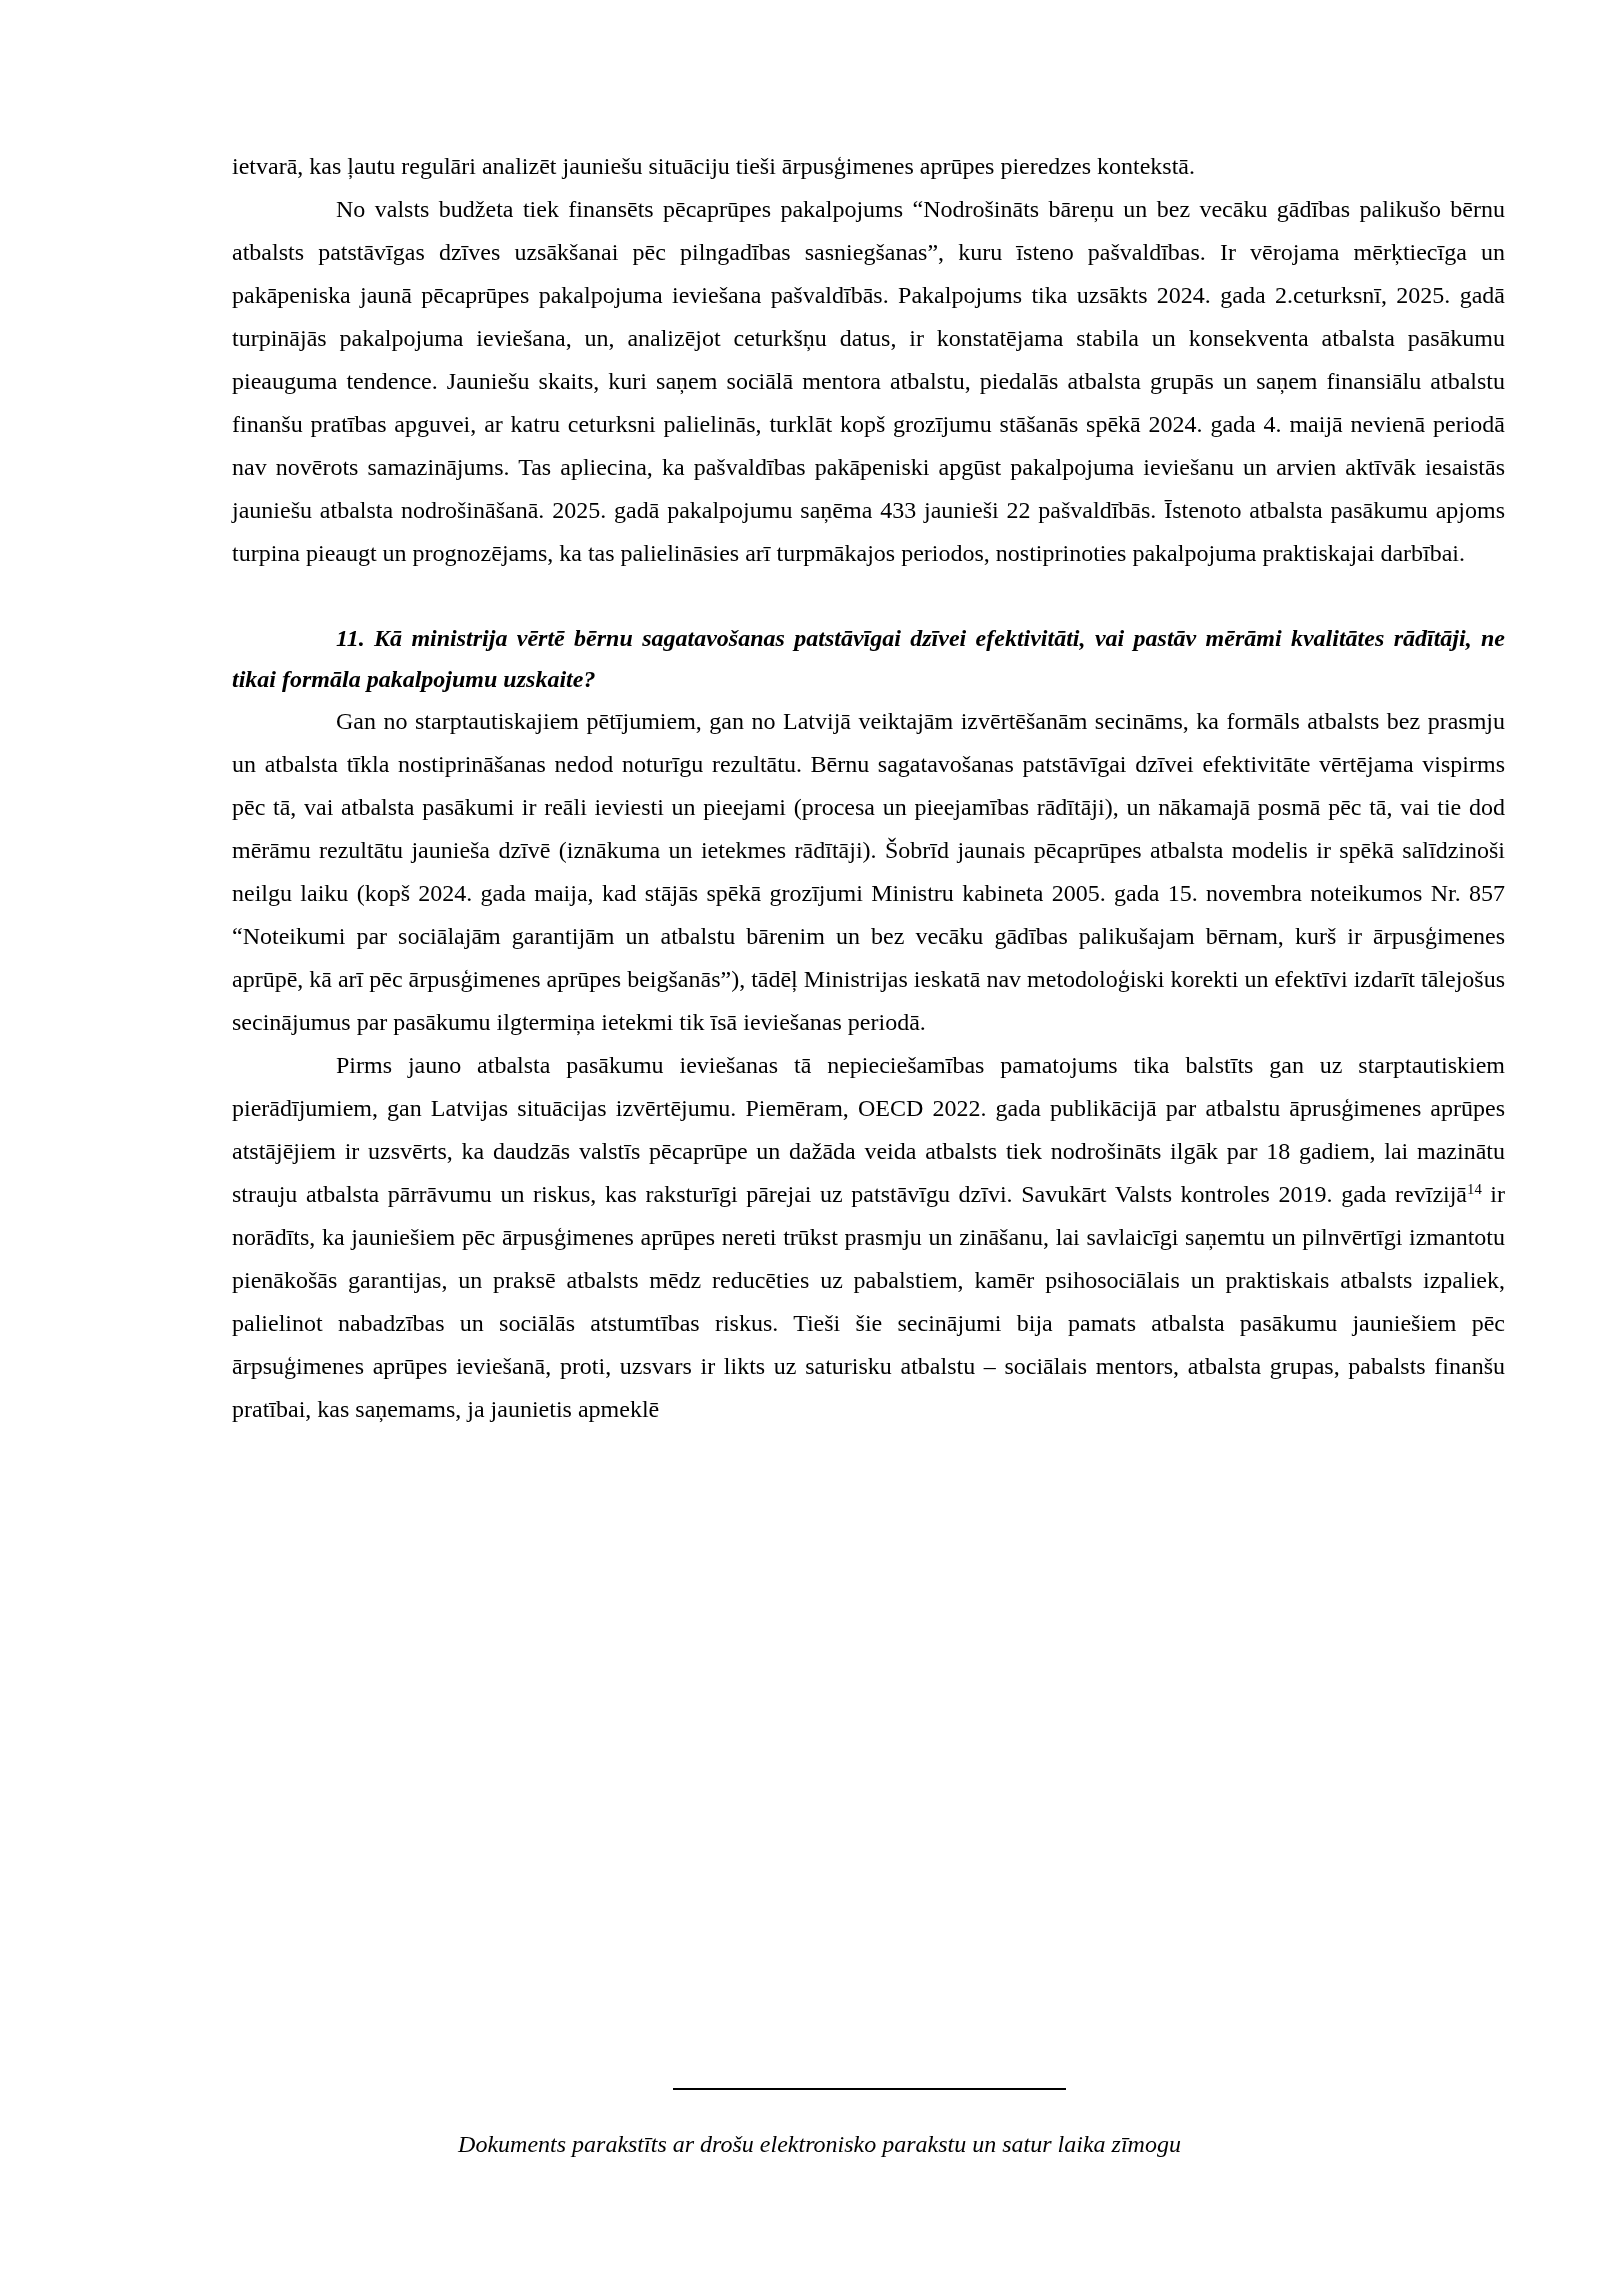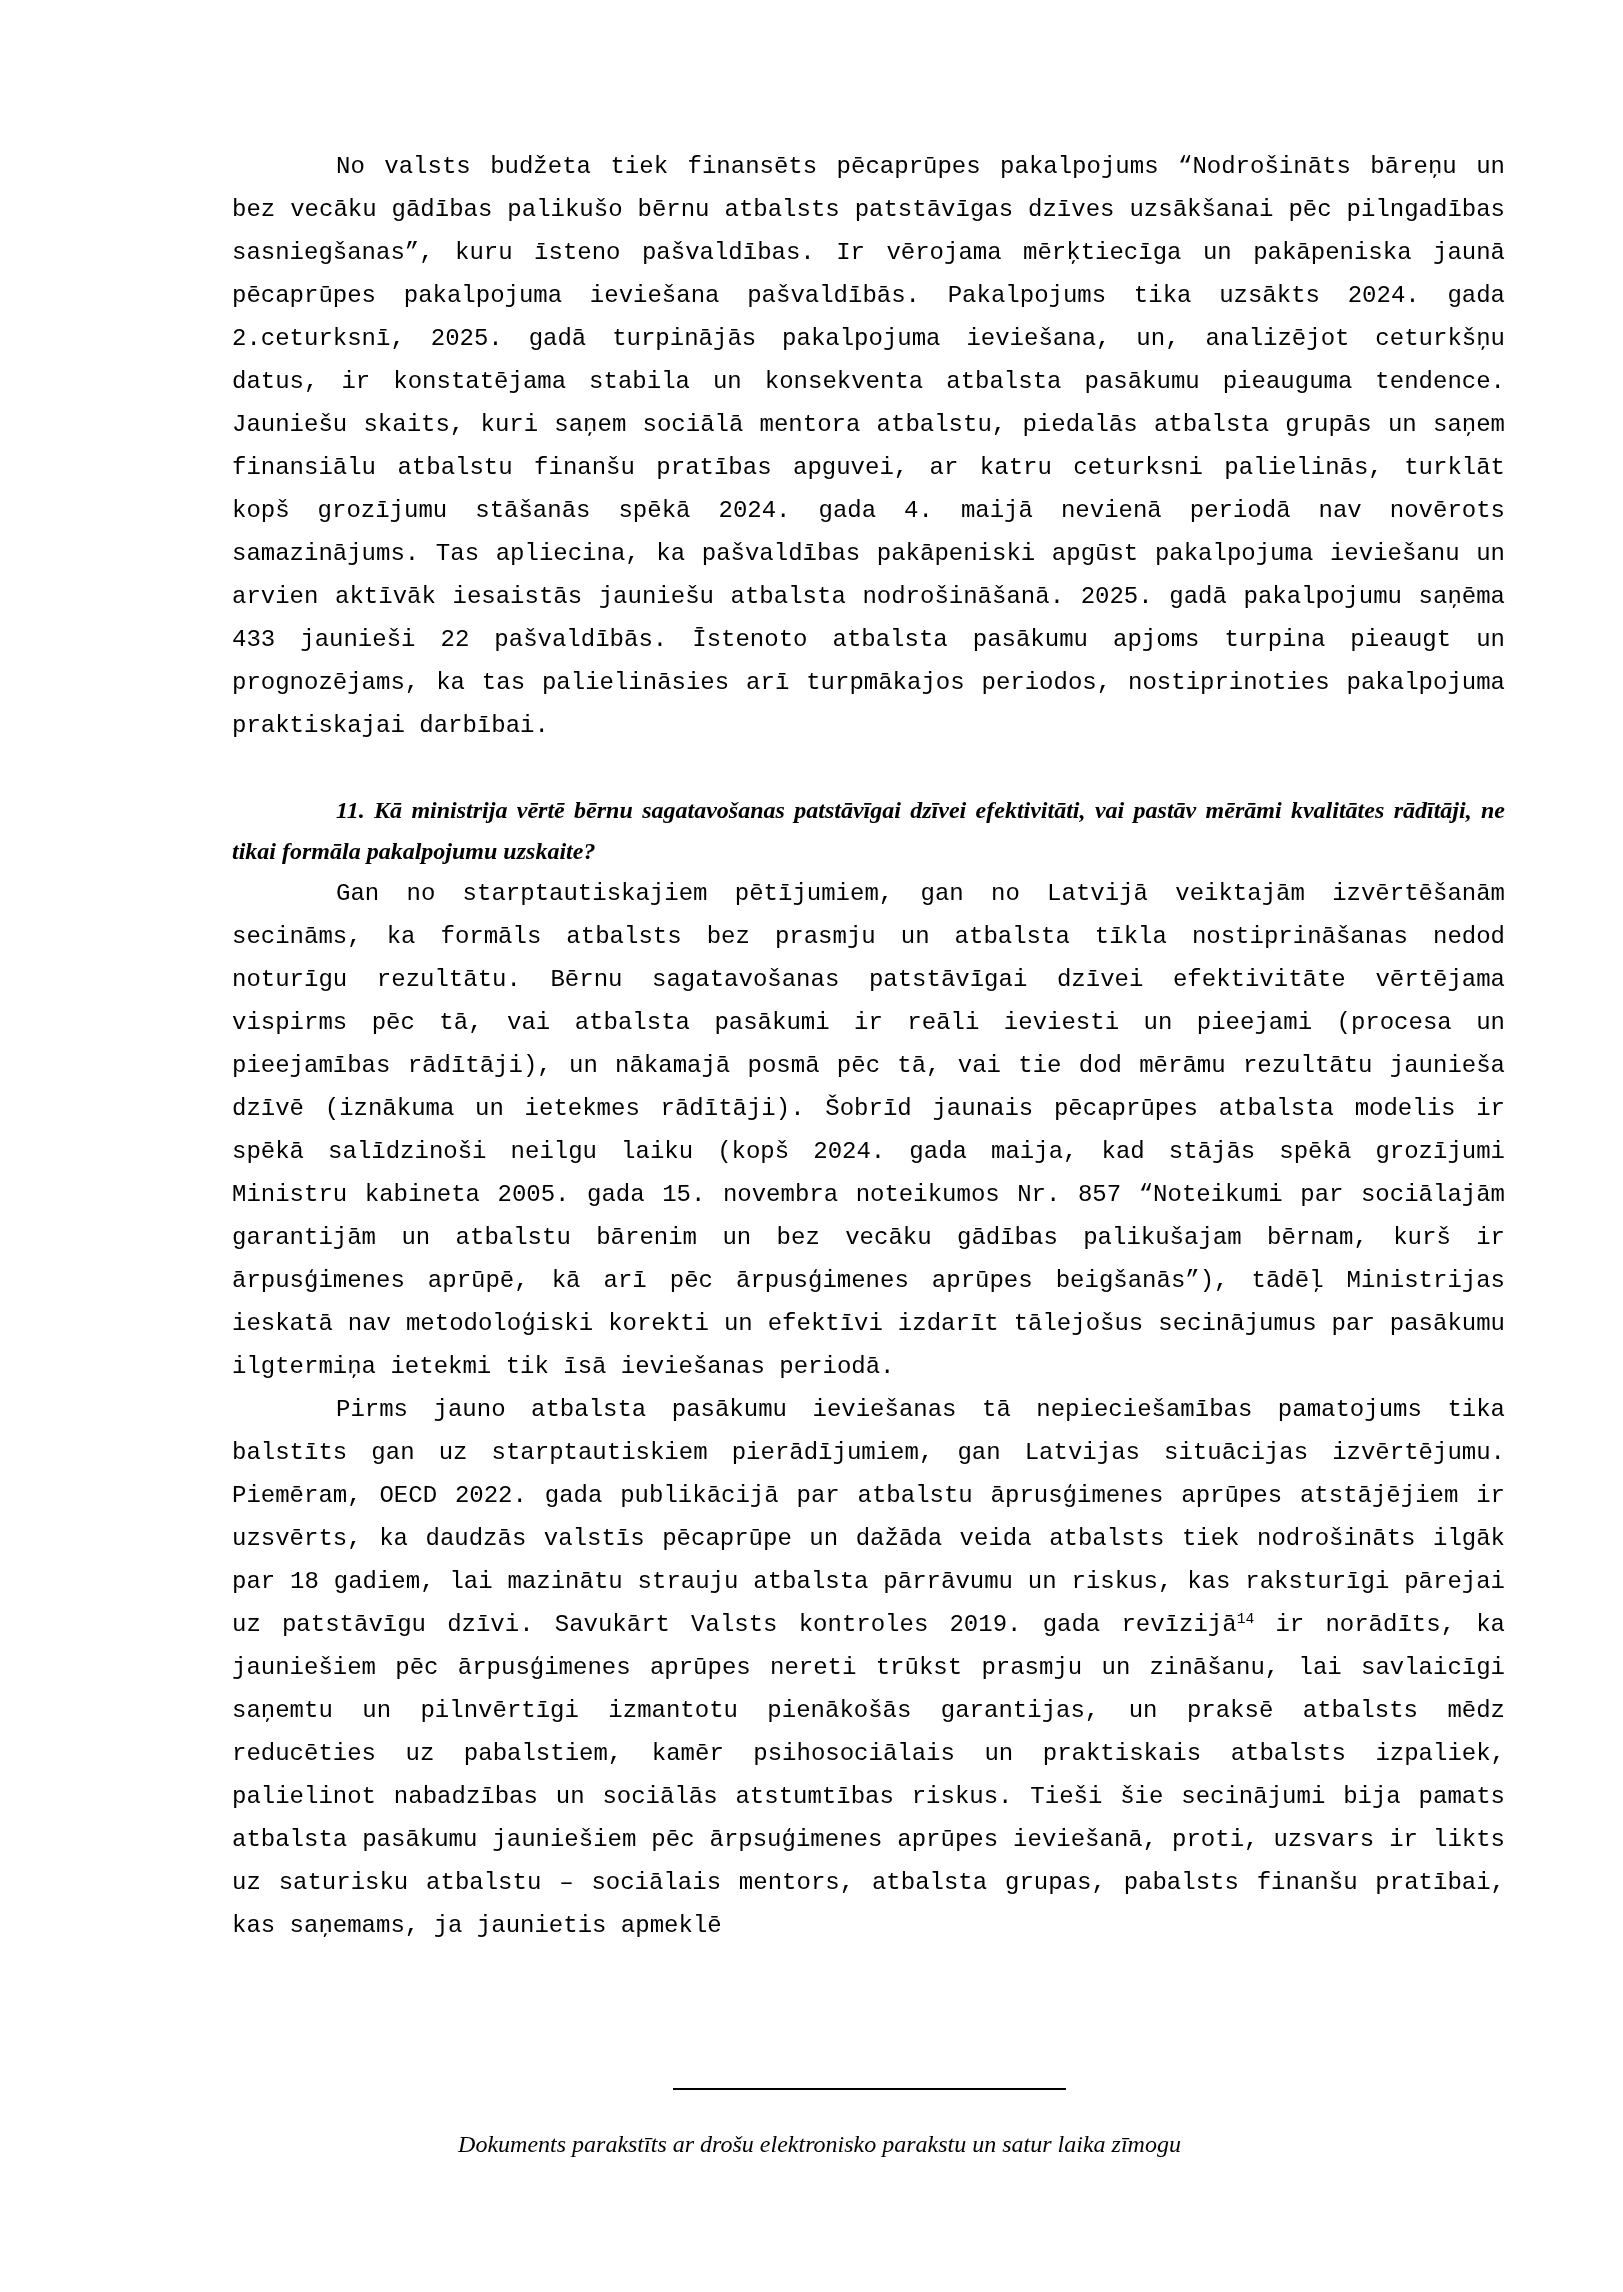--- a/index.html
+++ b/index.html
@@ -30,21 +30,20 @@
   }
   .para {
     margin: 0;
     font-size: 24px;
     line-height: 43px;
     text-align: justify;
     text-align-last: left;
   }
   .indent {
     text-indent: 104px;
-    font-family: Liberation Mono, monospace;
   }
   .gap {
     height: 43px;
   }
   .question {
     margin: 0;
     font-size: 24px;
     line-height: 41px;
     font-weight: bold;
     font-style: italic;
@@ -91,20 +90,21 @@
     font-style: italic;
     margin: 8px;
   }
 </style>
 </head>
 <body>
 
 <div class="page">
   <div class="text-column">
 
+    <p class="para">ietvarā, kas ļautu regulāri analizēt jauniešu situāciju tieši ārpusģimenes aprūpes pieredzes kontekstā.</p>
 
     <p class="para indent">No valsts budžeta tiek finansēts pēcaprūpes pakalpojums “Nodrošināts bāreņu un bez vecāku gādības palikušo bērnu atbalsts patstāvīgas dzīves uzsākšanai pēc pilngadības sasniegšanas”, kuru īsteno pašvaldības. Ir vērojama mērķtiecīga un pakāpeniska jaunā pēcaprūpes pakalpojuma ieviešana pašvaldībās. Pakalpojums tika uzsākts 2024. gada 2.ceturksnī, 2025. gadā turpinājās pakalpojuma ieviešana, un, analizējot ceturkšņu datus, ir konstatējama stabila un konsekventa atbalsta pasākumu pieauguma tendence. Jauniešu skaits, kuri saņem sociālā mentora atbalstu, piedalās atbalsta grupās un saņem finansiālu atbalstu finanšu pratības apguvei, ar katru ceturksni palielinās, turklāt kopš grozījumu stāšanās spēkā 2024. gada 4. maijā nevienā periodā nav novērots samazinājums. Tas apliecina, ka pašvaldības pakāpeniski apgūst pakalpojuma ieviešanu un arvien aktīvāk iesaistās jauniešu atbalsta nodrošināšanā. 2025. gadā pakalpojumu saņēma 433 jaunieši 22 pašvaldībās. Īstenoto atbalsta pasākumu apjoms turpina pieaugt un prognozējams, ka tas palielināsies arī turpmākajos periodos, nostiprinoties pakalpojuma praktiskajai darbībai.</p>
 
     <div class="gap"></div>
 
     <p class="question">11. Kā ministrija vērtē bērnu sagatavošanas patstāvīgai dzīvei efektivitāti, vai pastāv mērāmi kvalitātes rādītāji, ne tikai formāla pakalpojumu uzskaite?</p>
 
     <p class="para indent">Gan no starptautiskajiem pētījumiem, gan no Latvijā veiktajām izvērtēšanām secināms, ka formāls atbalsts bez prasmju un atbalsta tīkla nostiprināšanas nedod noturīgu rezultātu. Bērnu sagatavošanas patstāvīgai dzīvei efektivitāte vērtējama vispirms pēc tā, vai atbalsta pasākumi ir reāli ieviesti un pieejami (procesa un pieejamības rādītāji), un nākamajā posmā pēc tā, vai tie dod mērāmu rezultātu jaunieša dzīvē (iznākuma un ietekmes rādītāji). Šobrīd jaunais pēcaprūpes atbalsta modelis ir spēkā salīdzinoši neilgu laiku (kopš 2024. gada maija, kad stājās spēkā grozījumi Ministru kabineta 2005. gada 15. novembra noteikumos Nr. 857 “Noteikumi par sociālajām garantijām un atbalstu bārenim un bez vecāku gādības palikušajam bērnam, kurš ir ārpusģimenes aprūpē, kā arī pēc ārpusģimenes aprūpes beigšanās”), tādēļ Ministrijas ieskatā nav metodoloģiski korekti un efektīvi izdarīt tālejošus secinājumus par pasākumu ilgtermiņa ietekmi tik īsā ieviešanas periodā.</p>
 
     <p class="para indent"><span>Pirms jauno atbalsta pasākumu ieviešanas tā nepieciešamības pamatojums tika balstīts gan uz starptautiskiem pierādījumiem, gan Latvijas situācijas izvērtējumu. Piemēram, OECD 2022. gada publikācijā par atbalstu āprusģimenes aprūpes atstājējiem ir uzsvērts, ka daudzās valstīs pēcaprūpe un dažāda veida atbalsts tiek nodrošināts ilgāk par 18 gadiem, lai mazinātu strauju atbalsta pārrāvumu un riskus, kas raksturīgi pārejai uz patstāvīgu dzīvi.  Savukārt Valsts kontroles 2019. gada revīzijā</span><sup class="fnref">14</sup><span> ir norādīts, ka jauniešiem pēc ārpusģimenes aprūpes nereti trūkst prasmju un zināšanu, lai savlaicīgi saņemtu un pilnvērtīgi izmantotu pienākošās garantijas, un praksē atbalsts mēdz reducēties uz pabalstiem, kamēr psihosociālais un praktiskais atbalsts izpaliek, palielinot nabadzības un sociālās atstumtības riskus. Tieši šie secinājumi bija pamats atbalsta pasākumu jauniešiem pēc ārpsuģimenes aprūpes ieviešanā, proti, uzsvars ir likts uz saturisku atbalstu – sociālais mentors, atbalsta grupas, pabalsts finanšu pratībai, kas saņemams, ja jaunietis apmeklē</span></p>

